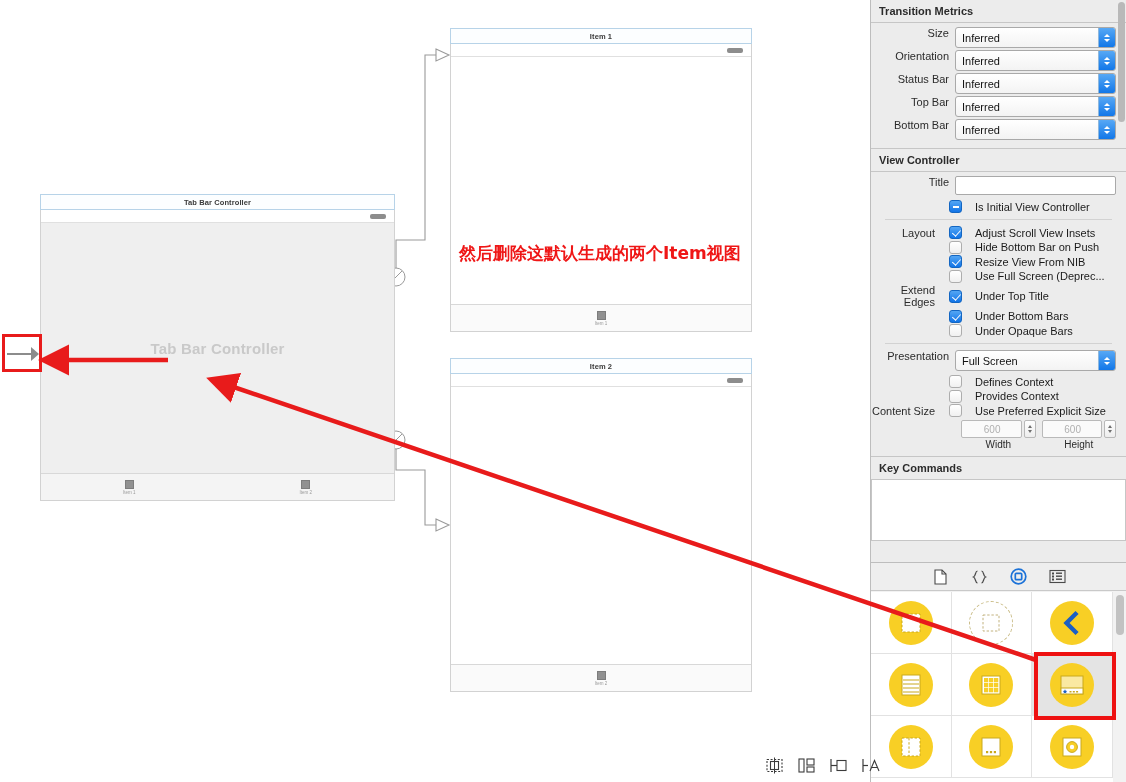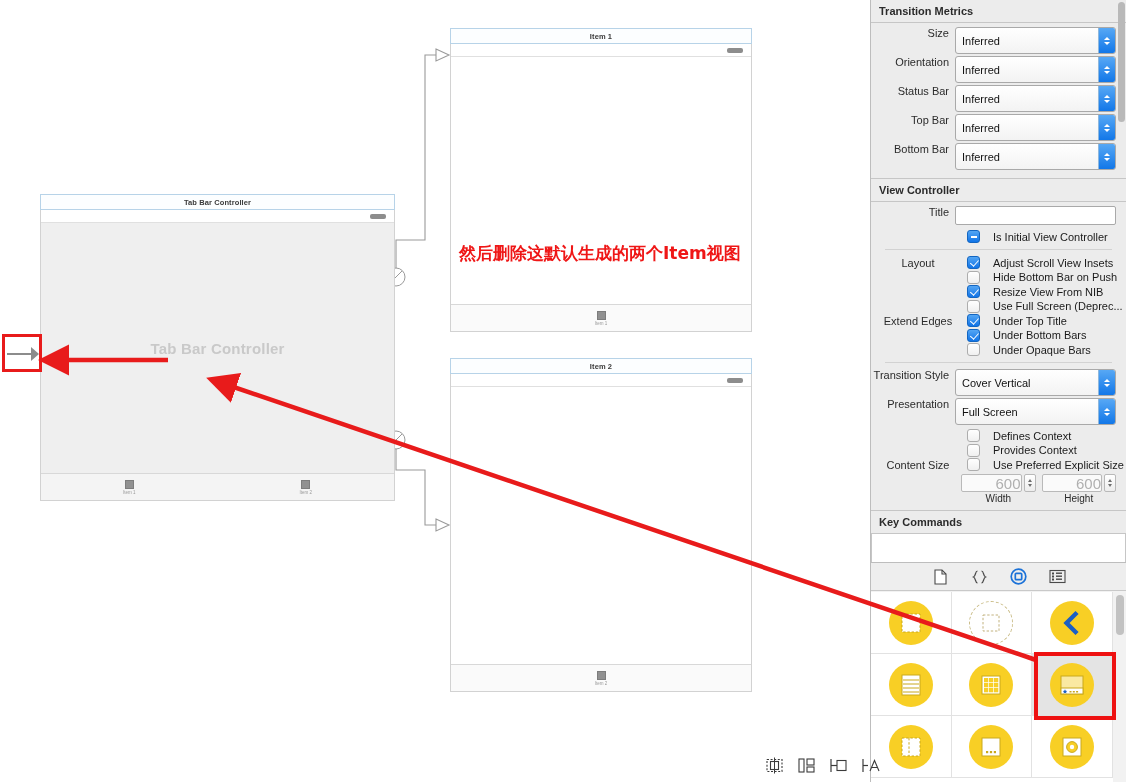--- a/index.html
+++ b/index.html
@@ -145,21 +145,21 @@
   }
   .row { display: flex; align-items: flex-start; margin: 2px 0; padding-right: 10px; }
   .row .lbl {
     width: 84px; text-align: right; padding-right: 6px;
     font-size: 11px; color: #2b2b2b; flex: none;
   }
   .row .fld { flex: 1; }
 
   
   .popup {
-    position: relative; height: 27px;
+    position: relative; height: 21px;
     border: 1px solid #a9a9a9; border-radius: 3px;
     background: linear-gradient(#ffffff, #f3f3f3);
     display: flex; align-items: center;
     font-size: 11px; color: #111; padding-left: 6px;
     overflow: hidden;
   }
   .popup .arrows {
     position: absolute; right: 0; top: 0; bottom: 0; width: 17px;
     background: linear-gradient(#57a8f5, #1277e8);
     border-left: 1px solid #8fb8dd;
@@ -180,21 +180,21 @@
   
   .textfield {
     height: 19px; border: 1px solid #a9a9a9; border-radius: 2px;
     background: #fff; font-size: 11px; color: #111;
     display: flex; align-items: center; padding-left: 4px;
   }
 
   
   .cbrow { display: flex; align-items: center; margin: 1.5px 0; }
   .cbrow .cblbl {
-    width: 96px; text-align: center; padding-right: 2px;
+    width: 78px; text-align: right; padding-right: 14px;
     font-size: 11px; color: #2b2b2b; flex: none;
   }
   .cb {
     width: 13px; height: 13px; border-radius: 3px; flex: none;
     border: 1px solid #adadad;
     background: linear-gradient(#ffffff, #f0f0f0);
     position: relative;
   }
   .cb.on {
     background: linear-gradient(#54a6f4, #1174e7);
@@ -217,22 +217,22 @@
   .cbtext { font-size: 11px; color: #1a1a1a; margin-left: 13px; }
 
   .sep { height: 1px; background: #d2d2d2; margin: 6px 14px 6px 14px; }
 
   
   .size-row { display: flex; align-items: center; padding-left: 90px; padding-right: 10px; gap: 6px; }
   .size-cell { flex: 1; }
   .size-inp {
     height: 18px; border: 1px solid #b9b9b9; border-radius: 2px;
     background: #fafafa; display: flex; align-items: center;
-    justify-content: flex-end; padding-right: 0;
-    font-size: 15px; color: #b0b0b0;
+    justify-content: flex-end; padding-right: 20px;
+    font-size: 10px; color: #b0b0b0;
   }
   .stepper {
     width: 12px; height: 18px; border: 1px solid #b9b9b9; border-radius: 2px;
     background: linear-gradient(#fff,#ededed);
     display: flex; flex-direction: column; align-items: center; justify-content: center; gap: 2px;
     flex: none;
   }
   .stepper .u { width:0;height:0;border-left:2.8px solid transparent;border-right:2.8px solid transparent;border-bottom:3.2px solid #6e6e6e; }
   .stepper .d { width:0;height:0;border-left:2.8px solid transparent;border-right:2.8px solid transparent;border-top:3.2px solid #6e6e6e; }
   .size-caption { text-align: center; font-size: 10px; color: #2b2b2b; margin-top: 1px; }
@@ -513,32 +513,20 @@
           <span class="cbtext">Under Bottom Bars</span>
         </div>
         <div class="cbrow">
           <div class="cblbl"></div>
           <span class="cb"></span>
           <span class="cbtext">Under Opaque Bars</span>
         </div>
 
         <div class="sep"></div>
 
-        <div class="row">
-          <div class="lbl">Transition Style</div>
-          <div class="fld">
-              <div class="popup">
-            <span>Cover Vertical</span>
-            <span class="arrows">
-                  <i class="up"></i>
-                  <i class="dn"></i>
-                </span>
-          </div>
-            </div>
-        </div>
         <div class="row">
           <div class="lbl">Presentation</div>
           <div class="fld">
               <div class="popup">
             <span>Full Screen</span>
             <span class="arrows">
                   <i class="up"></i>
                   <i class="dn"></i>
                 </span>
           </div>

